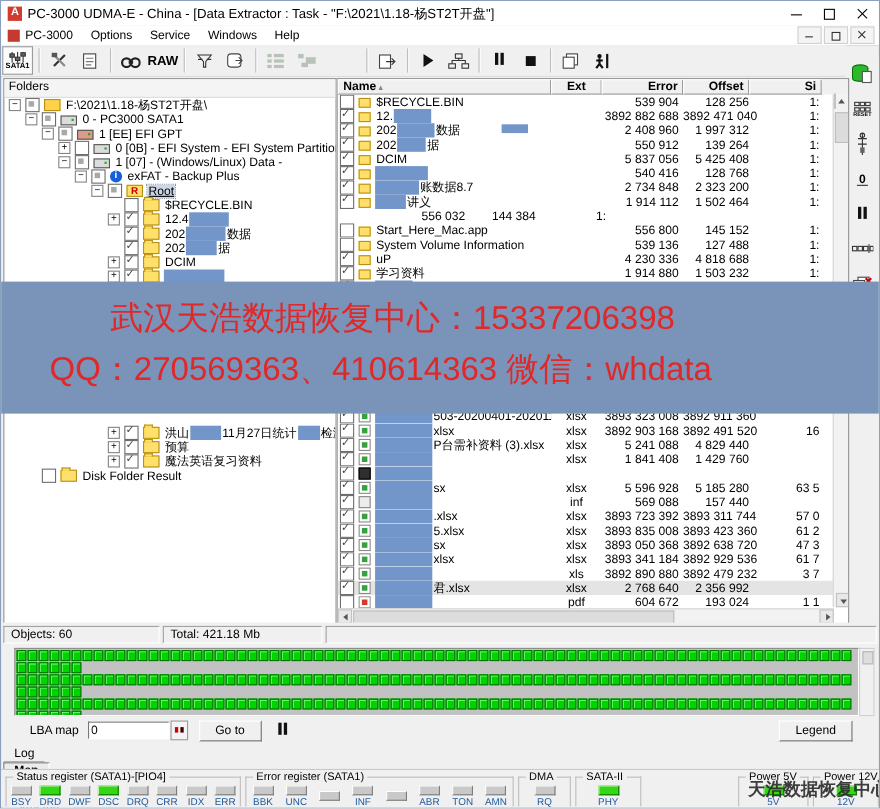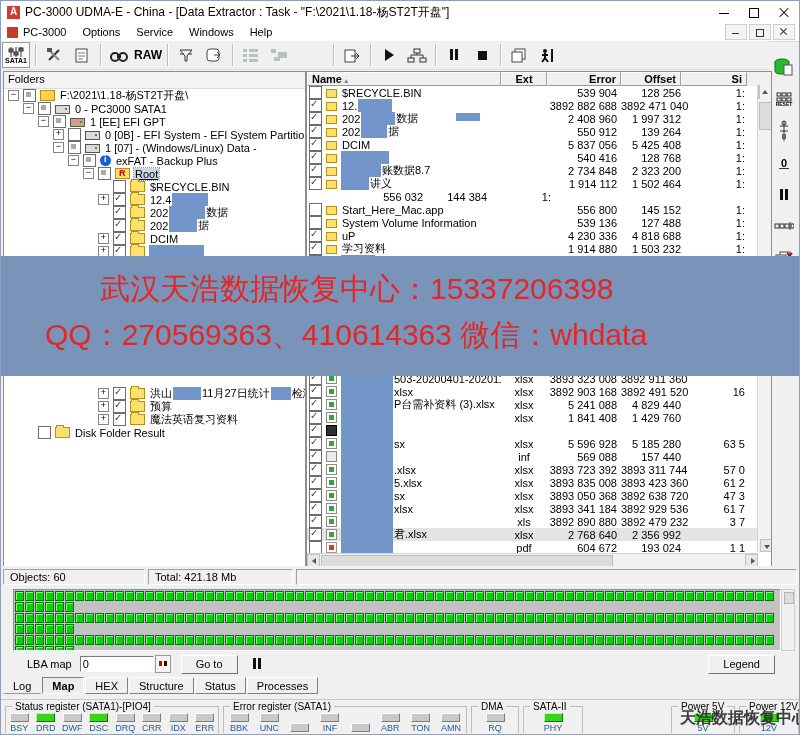--- a/index.html
+++ b/index.html
@@ -113,29 +113,29 @@
   .lbactl{position:absolute;left:0;top:64px;width:794px;height:22px;display:flex;align-items:center;}
   .lba-label{margin:0 8px 0 14px;}
   .lba-input{width:68px;height:14px;border:1px solid;border-color:#7a7a7a #fff #fff #7a7a7a;font-size:11px;padding:0 2px;font-family:"Liberation Sans",sans-serif;}
   .lba-btn{width:14px;height:16px;border:1px solid #9a9a9a;background:#f4f4f4;margin-left:1px;position:relative;}
   .lba-btn::after{content:"";position:absolute;left:3px;top:5px;width:3px;height:5px;background:#c00;box-shadow:5px 0 0 #400;}
   .btn{height:19px;border:1px solid;border-color:#fff #707070 #707070 #fff;background:#f0f0f0;padding:1px 14px;font-size:11px;margin-left:10px;font-family:"Liberation Sans",sans-serif;}
   .lba-pause{margin-left:14px;}
   .lba-pause i{display:inline-block;width:3px;height:11px;background:#111;margin:0 1px;}
   .legend-wrap{margin-left:auto;margin-right:32px;}
   
-  .tabsbar{position:absolute;left:2px;top:676px;height:20px;display:flex;align-items:flex-start;}
+  .tabsbar{position:absolute;left:2px;top:676px;height:20px;display:flex;align-items:flex-start;flex-direction:column;}
   .tab{height:17px;padding:1px 9px;border:1px solid;border-color:#fff #808080 #808080 #fff;background:#f0f0f0;margin-right:1px;font-size:11px;font-family:"Liberation Sans",sans-serif;}
   .tab.active{font-weight:bold;border-color:#808080 #fff #fff #808080;background:#ececec;}
   .tab.flat{border-color:transparent transparent #9a9a9a transparent;background:transparent;}
   
   .regsbar{position:absolute;left:0;top:698px;width:100%;height:37px;background:#f0f0f0;border-top:1px solid #c8c8c8;display:flex;align-items:flex-start;padding-top:6px;box-sizing:border-box;}
   .grp{position:relative;border:1px solid #bdbdbd;border-bottom:none;height:26px;margin-left:4px;flex:0 0 auto;}
   .gtitle{position:absolute;top:-6px;left:6px;background:#f0f0f0;padding:0 3px;font-size:10px;white-space:nowrap;}
-  .ledrow{display:flex;height:100%;align-items:flex-end;padding-top:7px;box-sizing:border-box;}
+  .ledrow{display:flex;height:100%;align-items:center;padding-top:7px;box-sizing:border-box;}
   .ledcell{flex:1;display:flex;flex-direction:column;align-items:center;}
   .led{width:17px;height:7px;border:1px solid;border-color:#fff #7d7d7d #7d7d7d #fff;background:#c9c9c9;}
   .led.on{background:#35d613;border-color:#bdf1b0 #0a7a00 #0a7a00 #bdf1b0;}
   .ledlab{font-size:9px;color:#1d5a9e;margin-top:1px;}
   .flexsp{flex:1;}
   
   .band{position:absolute;left:0;top:255px;width:100%;height:120px;background:#7a93b9;z-index:50;}
   .band .l1{position:absolute;left:99px;top:13px;font-size:30px;color:#e02828;white-space:nowrap;}
   .band .l2{position:absolute;left:44px;top:59px;font-size:30px;color:#e02828;white-space:nowrap;}
   .bwm{position:absolute;left:679px;top:707px;font-size:16px;font-weight:bold;color:rgba(45,45,45,.92);z-index:60;white-space:nowrap;}

